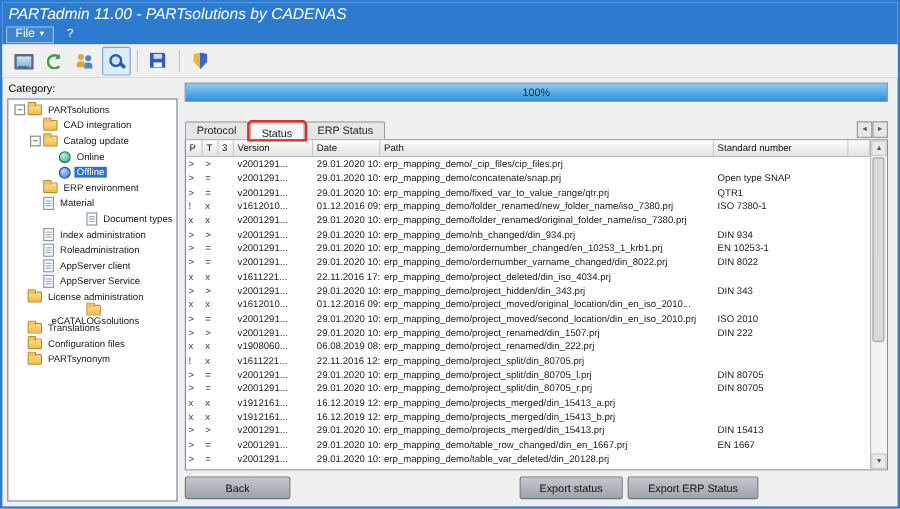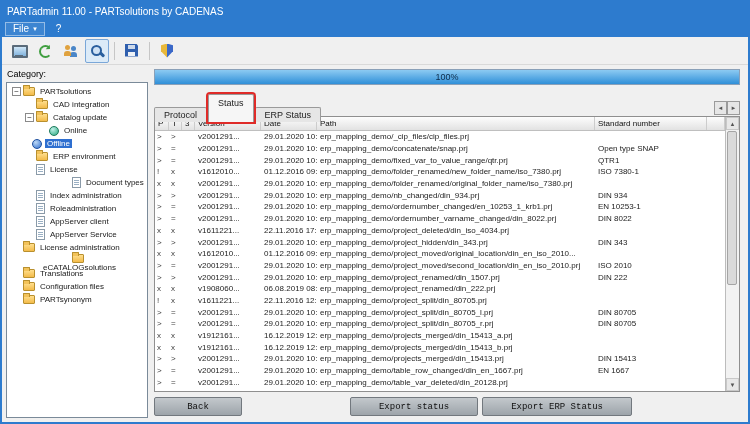--- a/index.html
+++ b/index.html
@@ -1,20 +1,20 @@
 <!DOCTYPE html>
 <html><head>
 <meta charset="utf-8">
 <style>
   html,body{margin:0;padding:0;width:750px;height:424px;overflow:hidden;
     font-family:"Liberation Sans",sans-serif;background:#d6d6d6;}
   *{box-sizing:border-box;}
   .window{width:750px;height:424px;border:2px solid #2d7bce;display:flex;flex-direction:column;background:#f0f0f0;}
   
-  .titlebar{height:18px;background:#2d7bce;color:#fff;font-size:10px;display:flex;align-items:center;padding-left:5px;flex:0 0 auto;}
+  .titlebar{height:18px;background:#2d7bce;color:#fff;font-size:13px;display:flex;align-items:center;padding-left:5px;flex:0 0 auto;font-style:italic;}
   .menubar{height:17px;background:#2d7bce;display:flex;align-items:center;padding-left:3px;gap:4px;flex:0 0 auto;}
   .menu-item{color:#fff;font-size:10px;padding:0 7px;height:14px;line-height:13px;display:flex;align-items:center;gap:4px;}
   .menu-item.boxed{border:1px solid rgba(255,255,255,.45);background:rgba(255,255,255,.08);}
   .caret{font-size:7px;line-height:7px;}
   
   .toolbar{height:28px;background:#f0f0f0;border-bottom:1px solid #d9d9d9;display:flex;align-items:center;padding-left:4px;flex:0 0 auto;}
   .tbtn{width:24px;height:24px;display:flex;align-items:center;justify-content:center;margin:0 1px;border:1px solid transparent;border-radius:2px;}
   .tbtn.pressed{border:1px solid #7aa7d8;background:#dcebf8;}
   .tsep{width:1px;height:18px;background:#c6c6c6;margin:0 4px;}
   .ticon{width:16px;height:16px;position:relative;display:block;}
@@ -46,39 +46,39 @@
   .page-icon::before{content:"";position:absolute;left:1px;top:2px;width:5px;height:1px;background:#9ab0c4;box-shadow:0 2px 0 #9ab0c4,0 4px 0 #9ab0c4;}
   .globe-online-icon{width:10px;height:10px;border-radius:50%;background:radial-gradient(circle at 35% 30%,#bff0e8,#2aa87e);border:1px solid #1d7a5c;}
   .globe-offline-icon{width:10px;height:10px;border-radius:50%;background:radial-gradient(circle at 35% 30%,#bcd8f5,#2f6fd0);border:1px solid #1d4f9e;}
   
   .content{flex:1;display:flex;flex-direction:column;min-width:0;padding:4px 8px 6px 4px;}
   .progress{height:16px;border:1px solid #8aa0b8;position:relative;background:#8b5cf6;flex:0 0 auto;}
   .pfill{position:absolute;left:0;top:0;bottom:0;background:linear-gradient(#8ccaf2,#2f8fd8);}
   .ptext{position:absolute;width:100%;text-align:center;font-size:9px;line-height:14px;color:#0d2c4a;}
   .tabzone{margin-top:14px;height:18px;display:flex;align-items:center;flex:0 0 auto;position:relative;z-index:3;}
   .tab{font-size:9px;padding:0 9px;line-height:14px;height:15px;border:1px solid #9a9a9a;border-bottom:none;background:#e6e6e6;margin-right:1px;border-radius:2px 2px 0 0;color:#222;}
-  .tab.active{background:#f6f6f6;height:28px;line-height:17px;z-index:2;}
+  .tab.active{background:#f6f6f6;height:14px;line-height:17px;z-index:2;}
   .tab.annotated{outline:2px solid #df2b28;}
   .tabarrows{margin-left:auto;display:flex;margin-bottom:1px;}
   .tararrow{width:13px;height:14px;border:1px solid #9a9a9a;background:#e6e6e6;font-size:6px;color:#555;text-align:center;line-height:13px;}
   .panel{flex:1;min-height:0;border:1px solid #8f8f8f;background:#fff;display:flex;margin-top:-1px;}
   .gridcol{flex:1;min-width:0;display:flex;flex-direction:column;}
   .thead,.tr{display:grid;grid-template-columns:14px 13px 13px 66px 56px 278px 112px 1fr;}
   .thead{background:linear-gradient(#fdfdfd,#e2e2e2);border-bottom:1px solid #bfbfbf;height:14px;flex:0 0 auto;}
   .th{font-size:8px;line-height:13px;padding-left:3px;border-right:1px solid #cccccc;overflow:hidden;white-space:nowrap;color:#111;}
   .tbody{flex:1;overflow:hidden;background:#fff;}
   .tr{height:11.7px;align-items:center;}
   .td{font-size:8px;line-height:11px;padding-left:3px;white-space:nowrap;overflow:hidden;color:#1c1c1c;}
   .c0,.c1,.c2{color:#3c3c3c;padding-left:2px;}
   .vscroll{width:14px;flex:0 0 auto;border-left:1px solid #bcbcbc;background:#f2f2f2;display:flex;flex-direction:column;}
   .varrow{height:13px;font-size:6px;color:#555;text-align:center;line-height:12px;background:#e8e8e8;border:1px solid #c8c8c8;}
   .vtrack{flex:1;position:relative;}
   .vthumb{position:absolute;left:1px;top:1px;width:10px;height:62%;background:#dadada;border:1px solid #a5a5a5;border-radius:2px;}
   .btnrow{margin-top:5px;display:flex;align-items:center;flex:0 0 auto;gap:4px;}
-  .btn{height:19px;font-size:9px;padding:0 28px;background:linear-gradient(#c3c8cc,#9da4aa);border:1px solid #72787e;border-radius:2px;color:#101010;font-family:Liberation Mono, monospace;}
+  .btn{height:19px;font-size:9px;padding:0 16px;background:linear-gradient(#c3c8cc,#9da4aa);border:1px solid #72787e;border-radius:2px;color:#101010;font-family:Liberation Sans, sans-serif;}
   .btn-back{width:88px;}
   .spacer{flex:1;}
   .rightpad{width:104px;flex:0 0 auto;}
 </style>
 </head>
 <body>
 
 <div class="window">
   <div class="titlebar">
     <span>PARTadmin 11.00 - PARTsolutions by CADENAS</span>
@@ -132,34 +132,34 @@
           <div class="trow" style="padding-left: 18px;">
             <span class="exp">−</span>
             <span class="nicon folder-icon"></span>
             <span class="nlabel">Catalog update</span>
           </div>
           <div class="trow" style="padding-left: 31px;">
             <span class="expspace"></span>
             <span class="nicon globe-online-icon"></span>
             <span class="nlabel">Online</span>
           </div>
-          <div class="trow sel" style="padding-left: 14px;">
+          <div class="trow sel" style="padding-left: 31px;">
             <span class="expspace"></span>
             <span class="nicon globe-offline-icon"></span>
             <span class="nlabel">Offline</span>
           </div>
           <div class="trow" style="padding-left: 18px;">
             <span class="expspace"></span>
             <span class="nicon folder-icon"></span>
             <span class="nlabel">ERP environment</span>
           </div>
           <div class="trow" style="padding-left: 18px;">
             <span class="expspace"></span>
             <span class="nicon page-icon"></span>
-            <span class="nlabel">License</span>
+            <span class="nlabel">Material</span>
           </div>
           <div class="trow" style="padding-left: 18px; margin-left: 36px;">
             <span class="expspace"></span>
             <span class="nicon page-icon"></span>
             <span class="nlabel">Document types</span>
           </div>
           <div class="trow" style="padding-left: 18px;">
             <span class="expspace"></span>
             <span class="nicon page-icon"></span>
             <span class="nlabel">Index administration</span>

